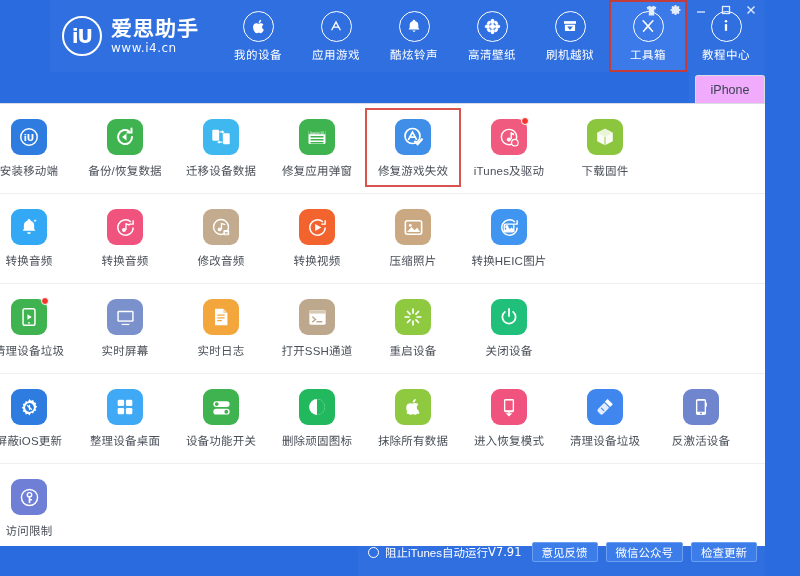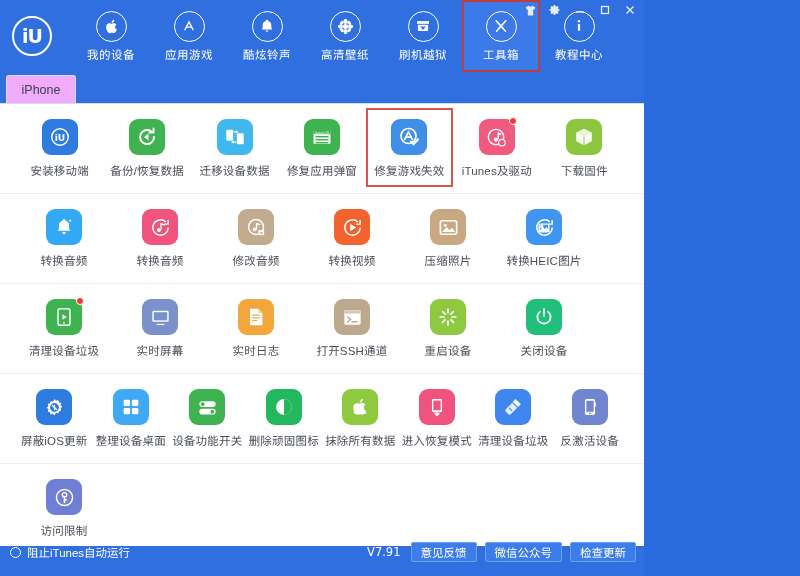--- a/index.html
+++ b/index.html
@@ -4,24 +4,25 @@
 <title>爱思助手 - 工具箱</title>
 <style>
   * { box-sizing: border-box; margin: 0; padding: 0; }
   html, body {
     width: 800px; height: 576px;
     font-family: "Liberation Sans", "DejaVu Sans", sans-serif;
     overflow: hidden;
     background: #2a6cdf;
   }
   #app {
-    width: 644px; height: 576px;
+    width: 765px; height: 576px;
     display: flex; flex-direction: column;
     background: #2a6cdf;
     position: relative;
+    align-items: flex-end;
   }
 
   
   .header {
     height: 72px;
     background: #2f6fe0;
     position: relative;
     flex: 0 0 72px;
     display: flex;
     align-items: flex-start;
@@ -200,20 +201,24 @@
 </style>
 </head>
 <body>
 
 <div id="app">
 
   <div class="header">
 
     <div class="brand">
       <div class="brand-logo">iU</div>
+      <div class="brand-text">
+        <div class="brand-name">爱思助手</div>
+        <div class="brand-url">www.i4.cn</div>
+      </div>
     </div>
 
     <div class="navbar">
 
       <div class="nav-item">
         <div class="nav-circle">
           <svg width="17" height="17" viewBox="0 0 24 24" fill="#fff">
             <path d="M17.05 12.6c0-2.3 1.9-3.4 2-3.46-1.1-1.6-2.8-1.82-3.4-1.84-1.45-.15-2.83.85-3.56.85-.74 0-1.87-.83-3.08-.81-1.58.02-3.04.92-3.86 2.33-1.64 2.86-.42 7.08 1.18 9.4.78 1.13 1.71 2.4 2.93 2.36 1.18-.05 1.62-.76 3.05-.76s1.83.76 3.08.74c1.27-.02 2.08-1.16 2.86-2.3.9-1.32 1.27-2.6 1.29-2.66-.03-.01-2.47-.95-2.49-3.75z"></path>
             <path d="M14.9 5.6c.65-.79 1.09-1.88.97-2.97-.94.04-2.07.62-2.74 1.4-.6.7-1.12 1.81-.98 2.88 1.04.08 2.1-.53 2.75-1.31z"></path>
           </svg>

